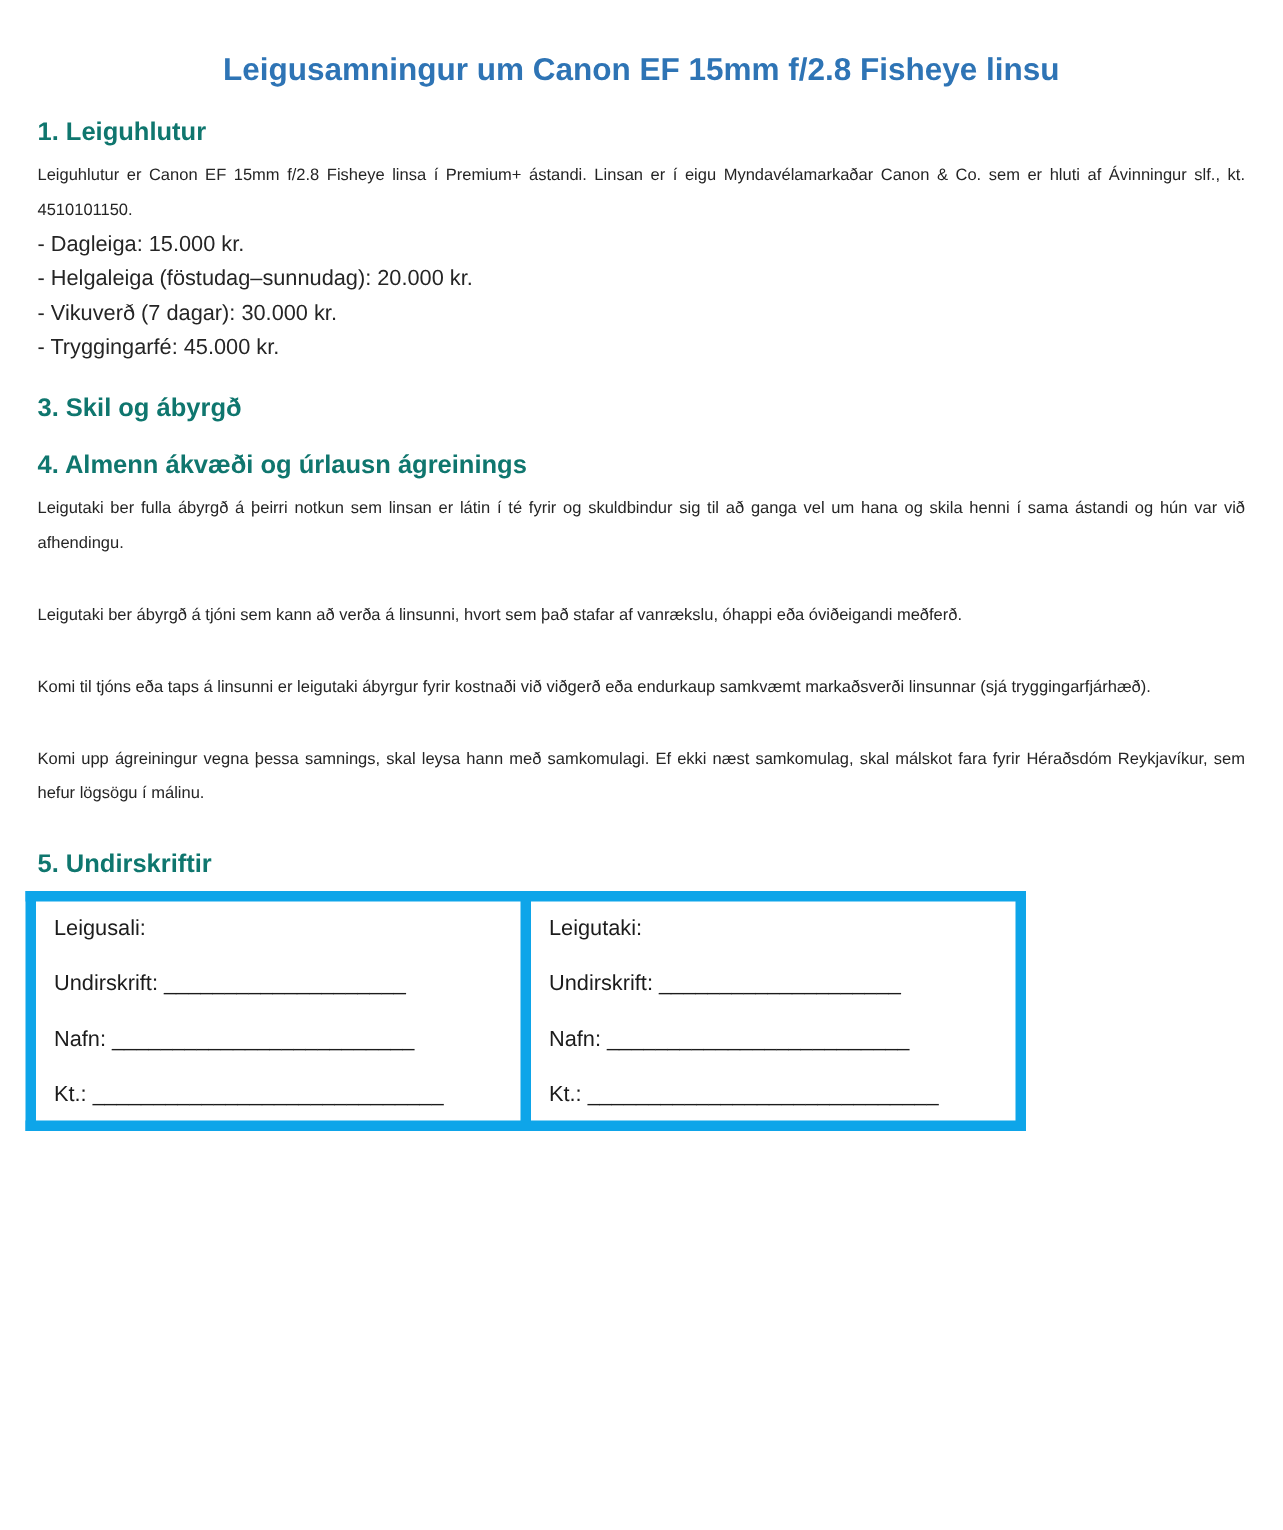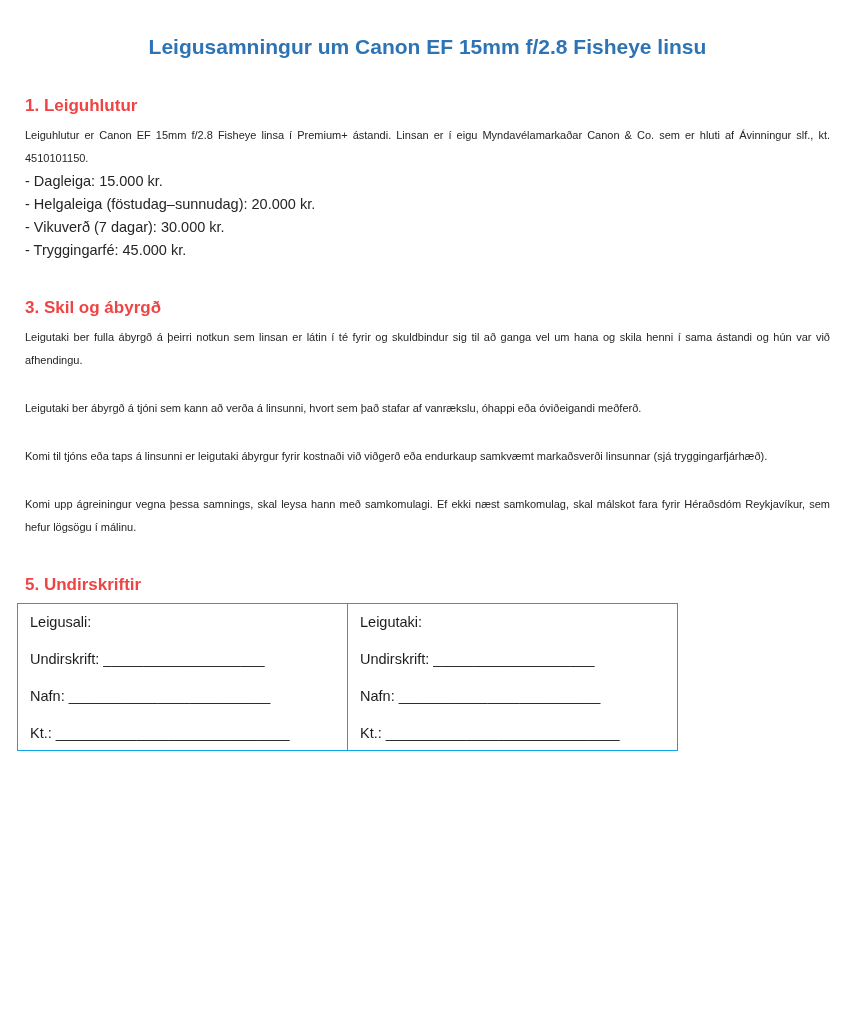--- a/index.html
+++ b/index.html
@@ -19,22 +19,22 @@
     font-weight: 700;
     line-height: 26px;
     color: #2E74B5;
     text-align: center;
     margin: 6px 0 0 0;
   }
   .sec-heading {
     font-size: 17px;
     font-weight: 700;
     line-height: 20px;
-    color: #ef4444;
-    margin: 36px 0 8px 0;
+    color: #0f766e;
+    margin: 18px 0 8px 0;
   }
   .para {
     font-size: 11px;
     line-height: 23px;
     margin: 0;
     text-align: justify;
     color: #252525;
   }
   .para.spaced { margin-bottom: 25px; }
   .price-line {
@@ -44,21 +44,21 @@
     color: #252525;
   }
   .sig-table {
     border-collapse: collapse;
     table-layout: fixed;
     width: 660px;
     margin: 4px 0 0 -8px;
     background: #ffffff;
   }
   .sig-table td {
-    border: 1px solid #0ea5e9;
+    border: 7px solid #0ea5e9;
     vertical-align: top;
     padding: 8px 8px 4px 12px;
   }
   .sig-table col { width: 330px; }
   .sig-table p {
     font-size: 14.5px;
     line-height: 21px;
     margin: 0 0 16px 0;
     white-space: nowrap;
     color: #1c1c1c;
@@ -83,20 +83,21 @@
     <p class="price-line">- Helgaleiga (föstudag–sunnudag): 20.000 kr.</p>
     <p class="price-line">- Vikuverð (7 dagar): 30.000 kr.</p>
     <p class="price-line">- Tryggingarfé: 45.000 kr.</p>
   </div>
 
   <div class="section">
     <div class="sec-heading">3. Skil og ábyrgð</div>
   </div>
 
   <div class="section">
+    <div class="sec-heading">4. Almenn ákvæði og úrlausn ágreinings</div>
     <p class="para spaced">Leigutaki ber fulla ábyrgð á þeirri notkun sem linsan er látin í té fyrir og skuldbindur sig til að ganga vel um hana og skila henni í sama ástandi og hún var við afhendingu.</p>
     <p class="para spaced">Leigutaki ber ábyrgð á tjóni sem kann að verða á linsunni, hvort sem það stafar af vanrækslu, óhappi eða óviðeigandi meðferð.</p>
     <p class="para spaced">Komi til tjóns eða taps á linsunni er leigutaki ábyrgur fyrir kostnaði við viðgerð eða endurkaup samkvæmt markaðsverði linsunnar (sjá tryggingarfjárhæð).</p>
     <p class="para spaced">Komi upp ágreiningur vegna þessa samnings, skal leysa hann með samkomulagi. Ef ekki næst samkomulag, skal málskot fara fyrir Héraðsdóm Reykjavíkur, sem hefur lögsögu í málinu.</p>
   </div>
 
   <div class="section">
     <div class="sec-heading">5. Undirskriftir</div>
 
     <table class="sig-table">

